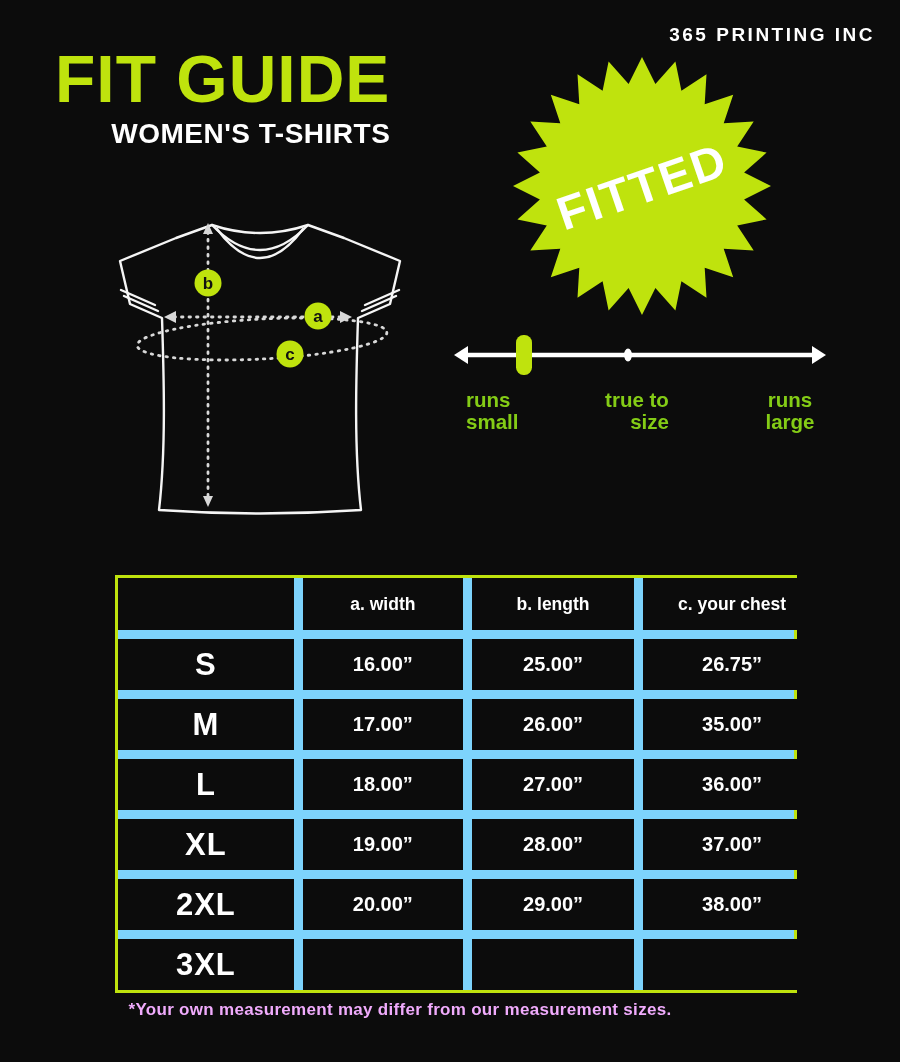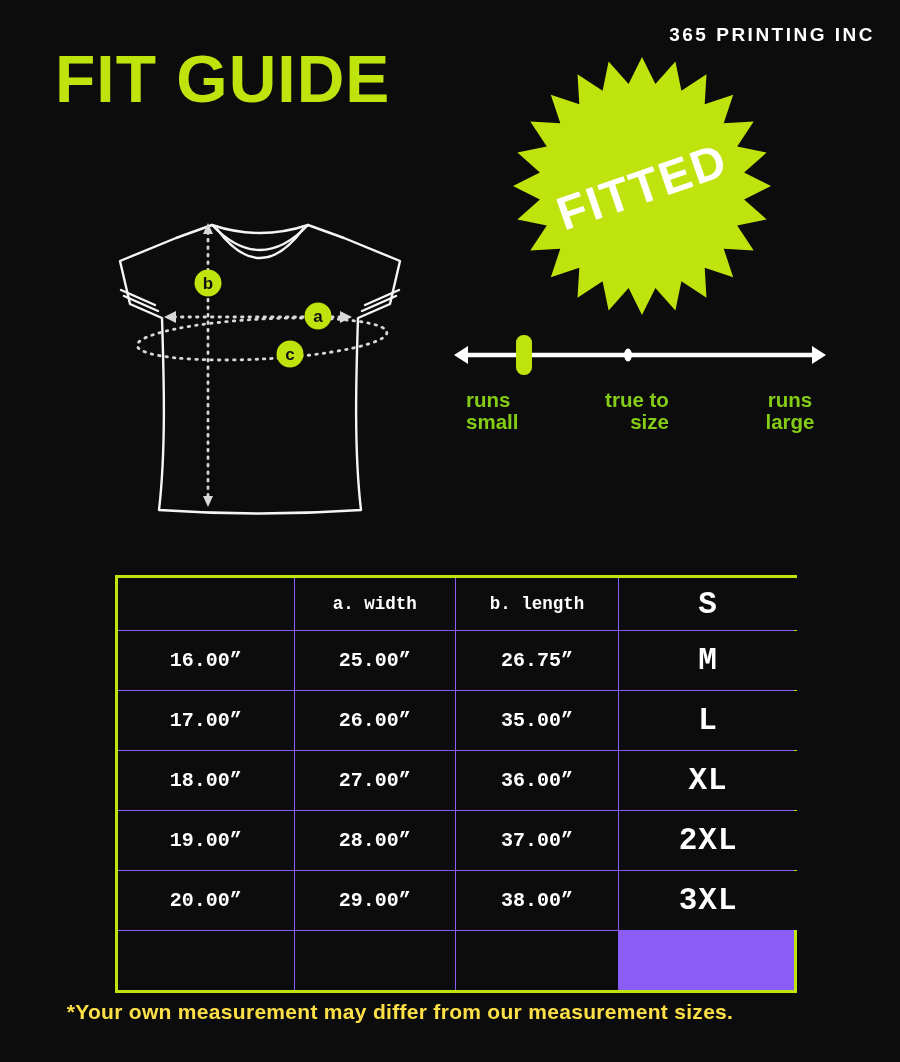--- a/index.html
+++ b/index.html
@@ -36,39 +36,40 @@
   .tshirt-svg{position:absolute;left:90px;top:190px;}
 
   .size-table{
     position:absolute;left:115px;top:575px;width:682px;height:418px;
     background:#bfe30d;padding:3px;box-sizing:border-box;
   }
   .size-grid{
     width:100%;height:100%;display:grid;
     grid-template-columns:26% 23.7% 24% 26.3%;
     grid-template-rows:52px repeat(6,1fr);
-    gap:1px;background:#8b5cf6;font-family:Liberation Mono, monospace;
+    gap:9px;background:#7dd3fc;
   }
   .cell{background:#0c0c0c;display:flex;align-items:center;justify-content:center;}
   .cell.header{font-size:17.5px;}
   .cell.size{font-size:31px;letter-spacing:1px;}
   .cell.value{font-size:20px;text-align:center;}
 
   .footnote{
     position:absolute;left:0;top:1000px;width:800px;text-align:center;
-    font-size:21px;letter-spacing:.3px;color:#fde047;
+    font-size:17px;letter-spacing:.3px;color:#f0abfc;
   }
 </style>
 </head>
 <body>
 
 <div class="brand">365 PRINTING INC</div>
 
 <div class="title-block">
   <div class="title">FIT GUIDE</div>
+  <div class="subtitle">WOMEN'S T-SHIRTS</div>
 </div>
 
 <svg class="badge-star-svg" width="260" height="260" viewBox="0 0 260 260">
   <polygon points="130.0,1.0 143.4,27.9 163.4,5.4 169.4,34.8 194.5,18.3 192.7,48.3 221.2,38.8 211.7,67.3 241.7,65.5 225.2,90.6 254.6,96.6 232.1,116.6 259.0,130.0 232.1,143.4 254.6,163.4 225.2,169.4 241.7,194.5 211.7,192.7 221.2,221.2 192.7,211.7 194.5,241.7 169.4,225.2 163.4,254.6 143.4,232.1 130.0,259.0 116.6,232.1 96.6,254.6 90.6,225.2 65.5,241.7 67.3,211.7 38.8,221.2 48.3,192.7 18.3,194.5 34.8,169.4 5.4,163.4 27.9,143.4 1.0,130.0 27.9,116.6 5.4,96.6 34.8,90.6 18.3,65.5 48.3,67.3 38.8,38.8 67.3,48.3 65.5,18.3 90.6,34.8 96.6,5.4 116.6,27.9" fill="#bfe30d"></polygon>
 </svg>
 <div class="badge-label">FITTED</div>
 
 <svg class="scale-svg" width="380" height="56" viewBox="0 0 380 56">
   <line x1="16" y1="26" x2="364" y2="26" stroke="#ffffff" stroke-width="4.5"></line>
   <polygon points="18,17 18,35 4,26" fill="#ffffff"></polygon>
@@ -117,20 +118,21 @@
     <text x="228" y="132" font-size="17" font-weight="bold" fill="#111111" text-anchor="middle">a</text>
     <text x="200" y="170" font-size="17" font-weight="bold" fill="#111111" text-anchor="middle">c</text>
   </g>
 </svg>
 
 <div class="size-table">
   <div class="size-grid">
     <div class="cell header"></div>
     <div class="cell header">a. width</div>
     <div class="cell header">b. length</div>
+    <div class="cell header">c. your chest</div>
 
     <div class="cell size">S</div>
     <div class="cell value">16.00”</div>
     <div class="cell value">25.00”</div>
     <div class="cell value">26.75”</div>
 
     <div class="cell size">M</div>
     <div class="cell value">17.00”</div>
     <div class="cell value">26.00”</div>
     <div class="cell value">35.00”</div>

